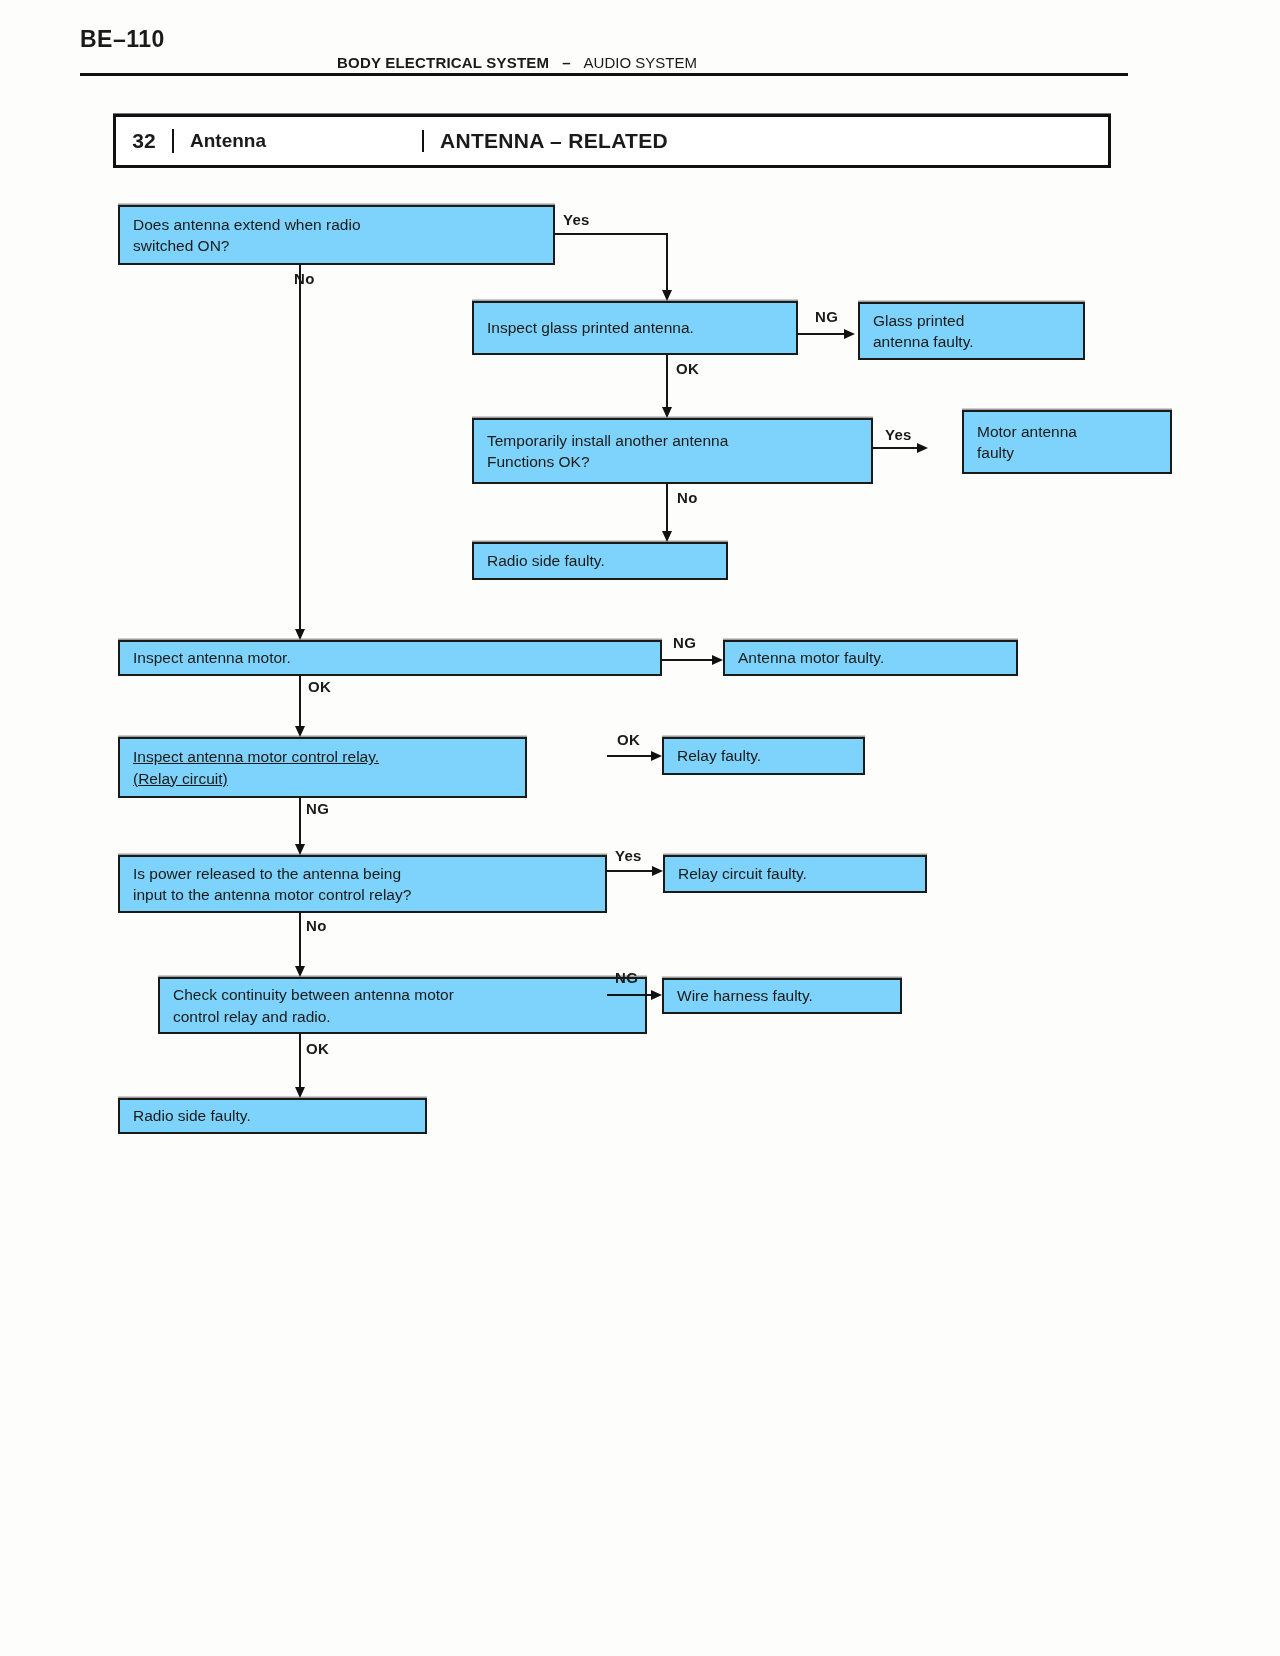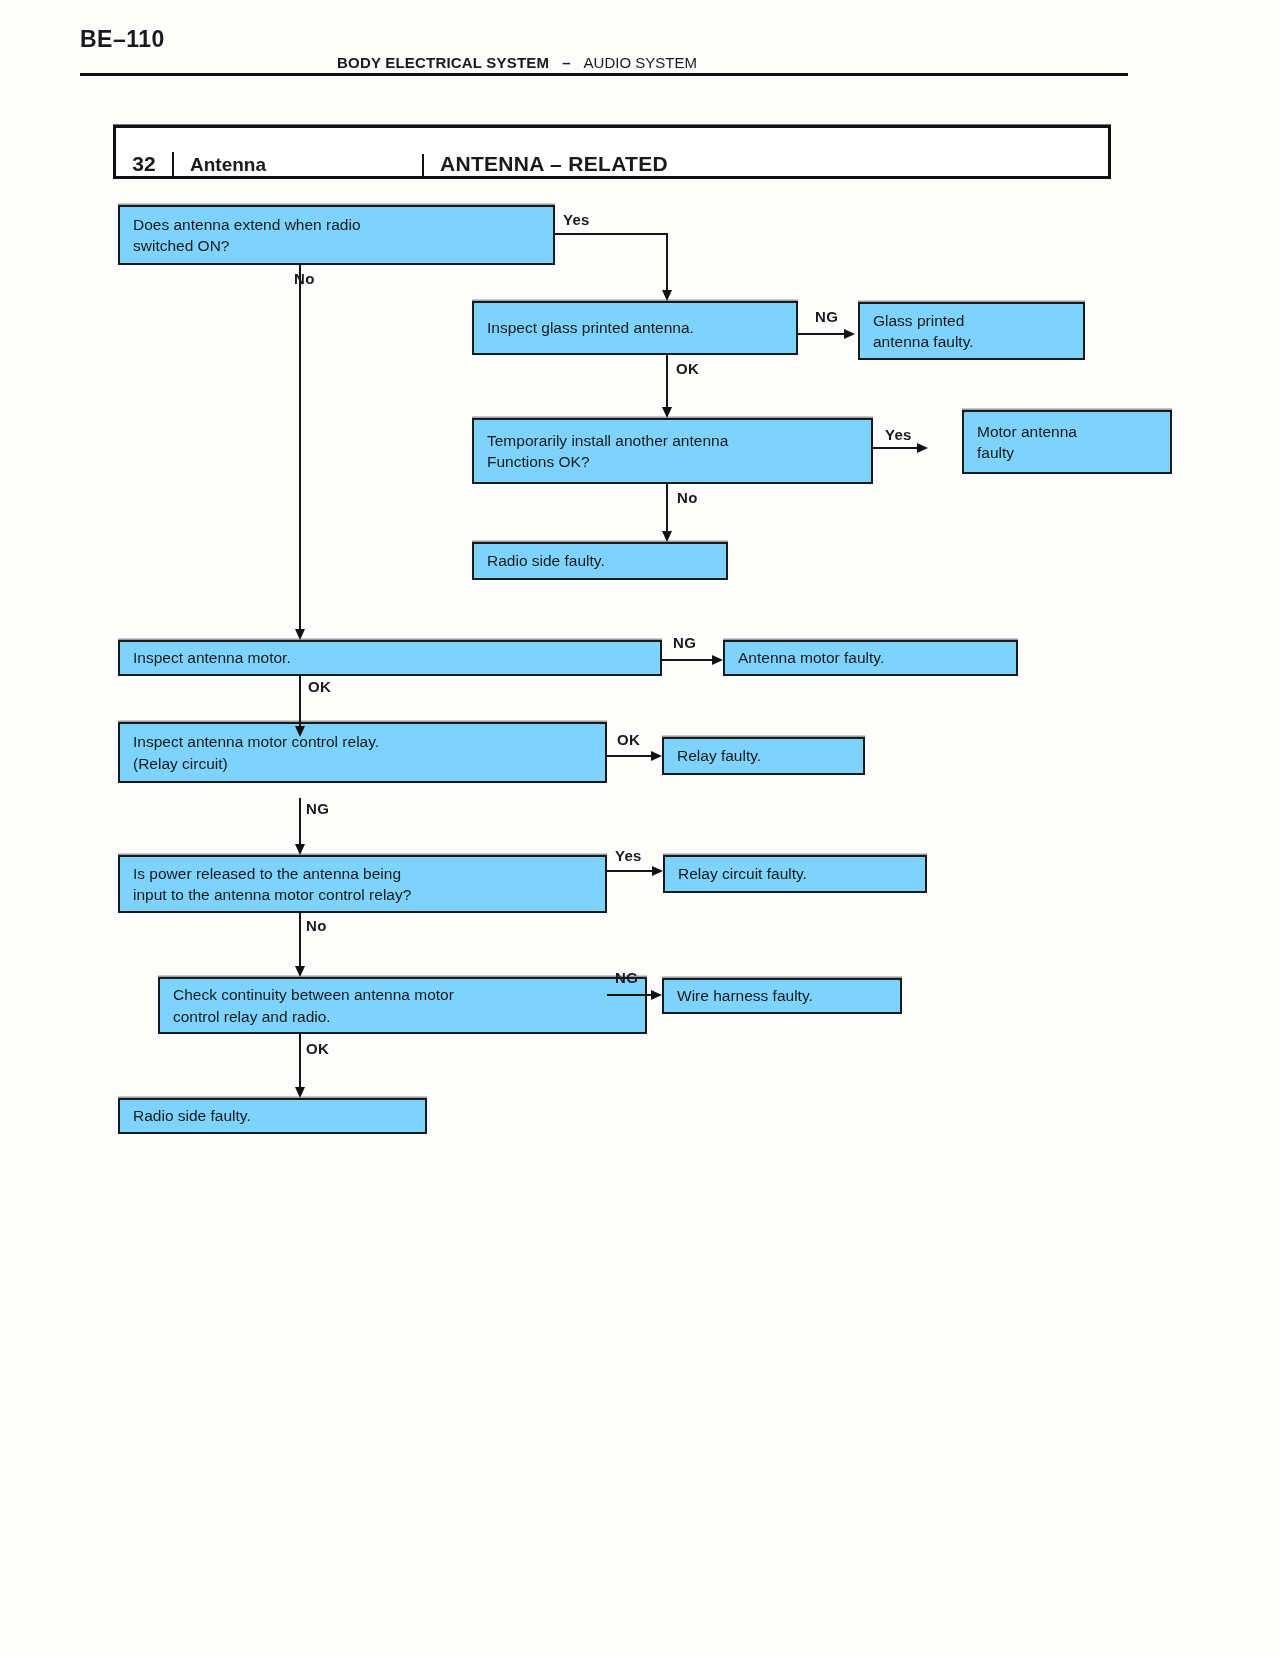--- a/index.html
+++ b/index.html
@@ -11,22 +11,22 @@
   
   .page-num { position:absolute; left:80px; top:26px; font-size:23px; font-weight:bold; letter-spacing:.5px; }
   .subhead { position:absolute; left:337px; top:54px; display:flex; align-items:center; gap:13px; font-size:15px; }
   .subhead .sec { font-weight:bold; letter-spacing:.2px; }
   .subhead .sep { font-weight:bold; }
   .subhead .sub { font-weight:normal; }
   .hrule { position:absolute; left:80px; top:73px; width:1048px; height:3px; background:#111; }
 
   
   .titlebar {
-    position:absolute; left:113px; top:125px; width:998px; height:54px;
-    border:3px solid #111; display:flex; align-items:flex-end; background:#fff;
+    position:absolute; left:113px; top:114px; width:998px; height:54px;
+    border:3px solid #111; display:flex; align-items:center; background:#fff;
     box-shadow:0 -1px 0 #777;
   }
   .tcell { display:flex; align-items:center; }
   .tcell.num { width:58px; justify-content:center; font-size:21px; font-weight:bold; border-right:2px solid #111; }
   .tcell.comp { width:250px; padding-left:16px; font-size:19px; font-weight:bold; border-right:2px solid #111; }
   .tcell.ttl { flex:1; padding-left:16px; font-size:21px; font-weight:bold; letter-spacing:.3px;border-radius:10px; }
 
   
   .node {
     position:absolute; border:2px solid #1a1a1a; background:#7dd3fc;
@@ -77,21 +77,21 @@
 
   <div class="node" style="left:930px; top:410px; width:210px; height:64px;margin-left:32px;">Motor antenna
 faulty</div>
 
   <div class="node" style="left:472px; top:542px; width:256px; height:38px;">Radio side faulty.</div>
 
   <div class="node" style="left:118px; top:640px; width:544px; height:36px;">Inspect antenna motor.</div>
 
   <div class="node" style="left:723px; top:640px; width:295px; height:36px;">Antenna motor faulty.</div>
 
-  <div class="node" style="left:118px; top:722px; width:489px; height:61px;">Inspect antenna motor control relay.
+  <div class="node" style="left:118px; top:737px; width:409px; height:61px;text-decoration:underline;">Inspect antenna motor control relay.
 (Relay circuit)</div>
 
   <div class="node" style="left:662px; top:737px; width:203px; height:38px;">Relay faulty.</div>
 
   <div class="node" style="left:118px; top:855px; width:489px; height:58px;">Is power released to the antenna being
 input to the antenna motor control relay?</div>
 
   <div class="node" style="left:663px; top:855px; width:264px; height:38px;">Relay circuit faulty.</div>
 
   <div class="node" style="left:118px; top:977px; width:489px; height:57px;margin-left:40px;">Check continuity between antenna motor

